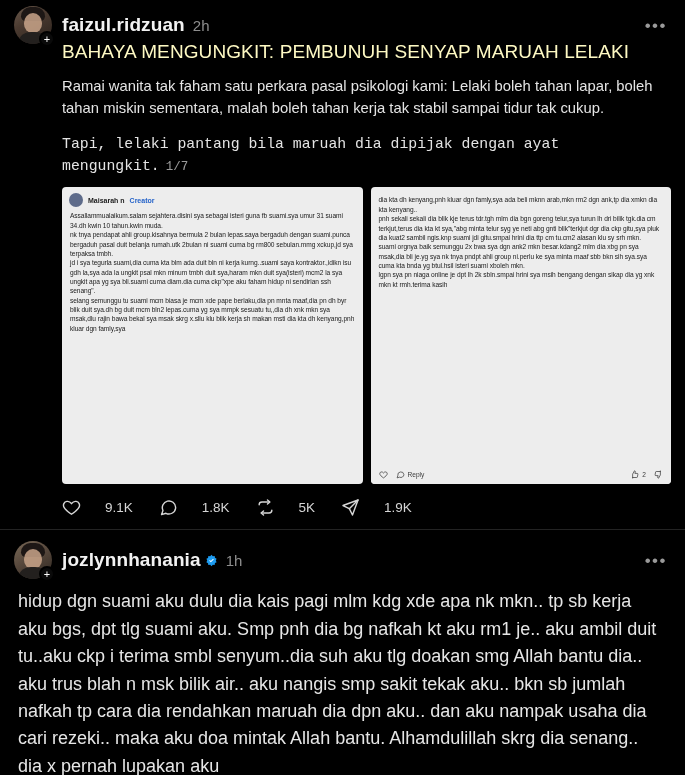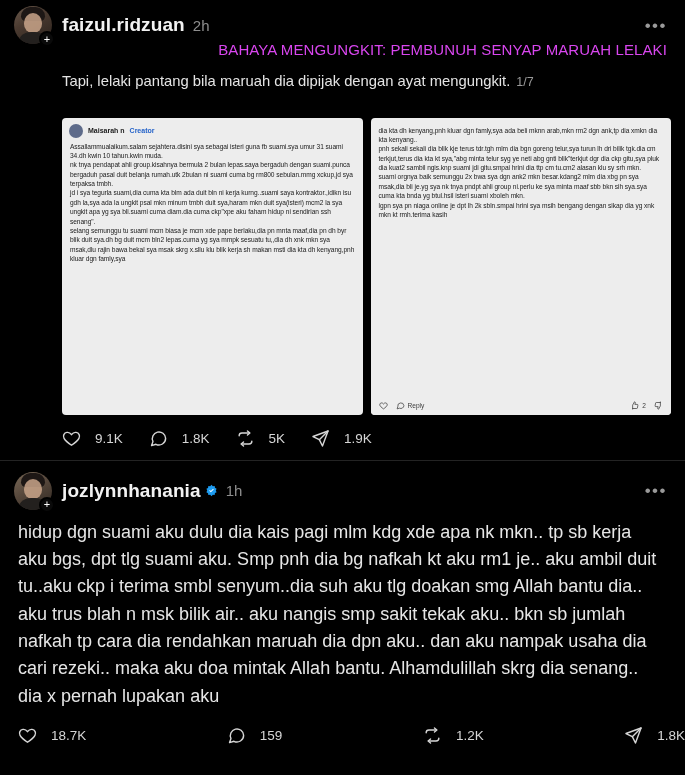--- a/index.html
+++ b/index.html
@@ -100,27 +100,26 @@
   }
   .more-dots {
     margin-left: auto;
     color: #9a9a9a;
     font-size: 17px;
     letter-spacing: 1.5px;
     padding-right: 4px;
     line-height: 1;
   }
   .post-title {
-    font-size: 15px;
-    color: #d946ef;
+    font-size: 19px;
+    color: #fef9c3;
     padding: 4px 18px 0 62px;
     margin-top: -4px;
     line-height: 1.3;
     letter-spacing: .1px;
-    text-align: right;
   }
   .post-body {
     padding: 10px 22px 0 62px;
     font-size: 14.8px;
     line-height: 1.5;
     color: #e4e4e4;
   }
   .post-body p { margin: 0 0 14px 0; }
   .counter-inline {
     color: #9a9a9a;
@@ -202,21 +201,21 @@
     display: flex;
     align-items: center;
     gap: 26px;
     padding: 14px 0 12px 62px;
     color: #d6d6d6;
     font-size: 13.5px;
   }
   .action {
     display: inline-flex;
     align-items: center;
-    gap: 14px;
+    gap: 24px;
   }
   .action svg { display: block; }
 
   
   .divider {
     height: 1px;
     background: #232323;
     margin: 0 0 0 0;
   }
 
@@ -248,21 +247,22 @@
         <div class="plus-badge">+</div>
       </div>
       <span class="username">faizul.ridzuan</span>
       <span class="timestamp">2h</span>
       <span class="more-dots">•••</span>
     </div>
 
     <div class="post-title">BAHAYA MENGUNGKIT: PEMBUNUH SENYAP MARUAH LELAKI</div>
 
     <div class="post-body">
-      <p style="margin-bottom:24px;">
+      <p>Ramai wanita tak faham satu perkara pasal psikologi kami: Lelaki boleh tahan lapar, boleh tahan miskin sementara, malah boleh tahan kerja tak stabil sampai tidur tak cukup.</p>
+      <p style="margin-bottom:8px;font-family:Liberation Mono, monospace;">
         <span>Tapi, lelaki pantang bila maruah dia dipijak dengan ayat mengungkit.</span><span class="counter-inline">1/7</span>
       </p>
     </div>
 
     <div class="media-row">
 
       <div class="shot left">
         <div class="shot-head">
           <div class="shot-av"></div>
           <span class="shot-name">Maisarah n</span>

